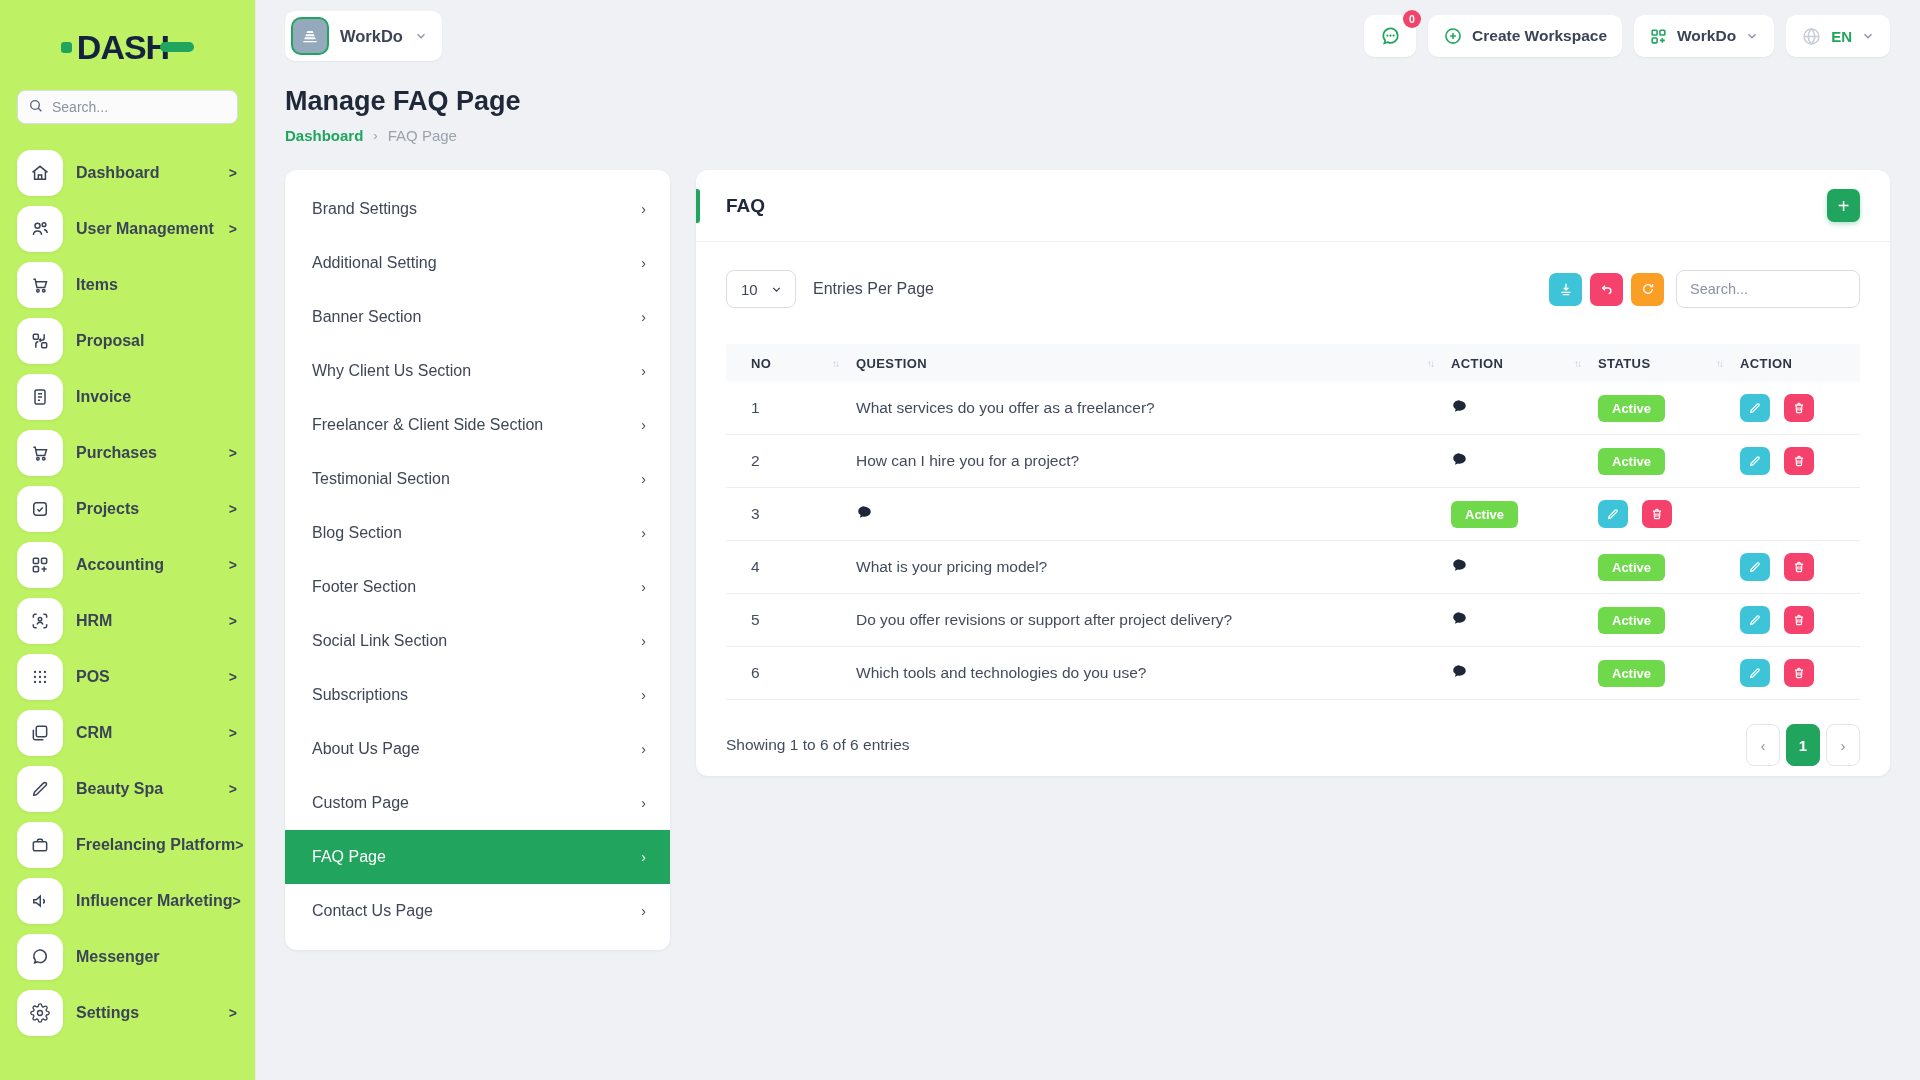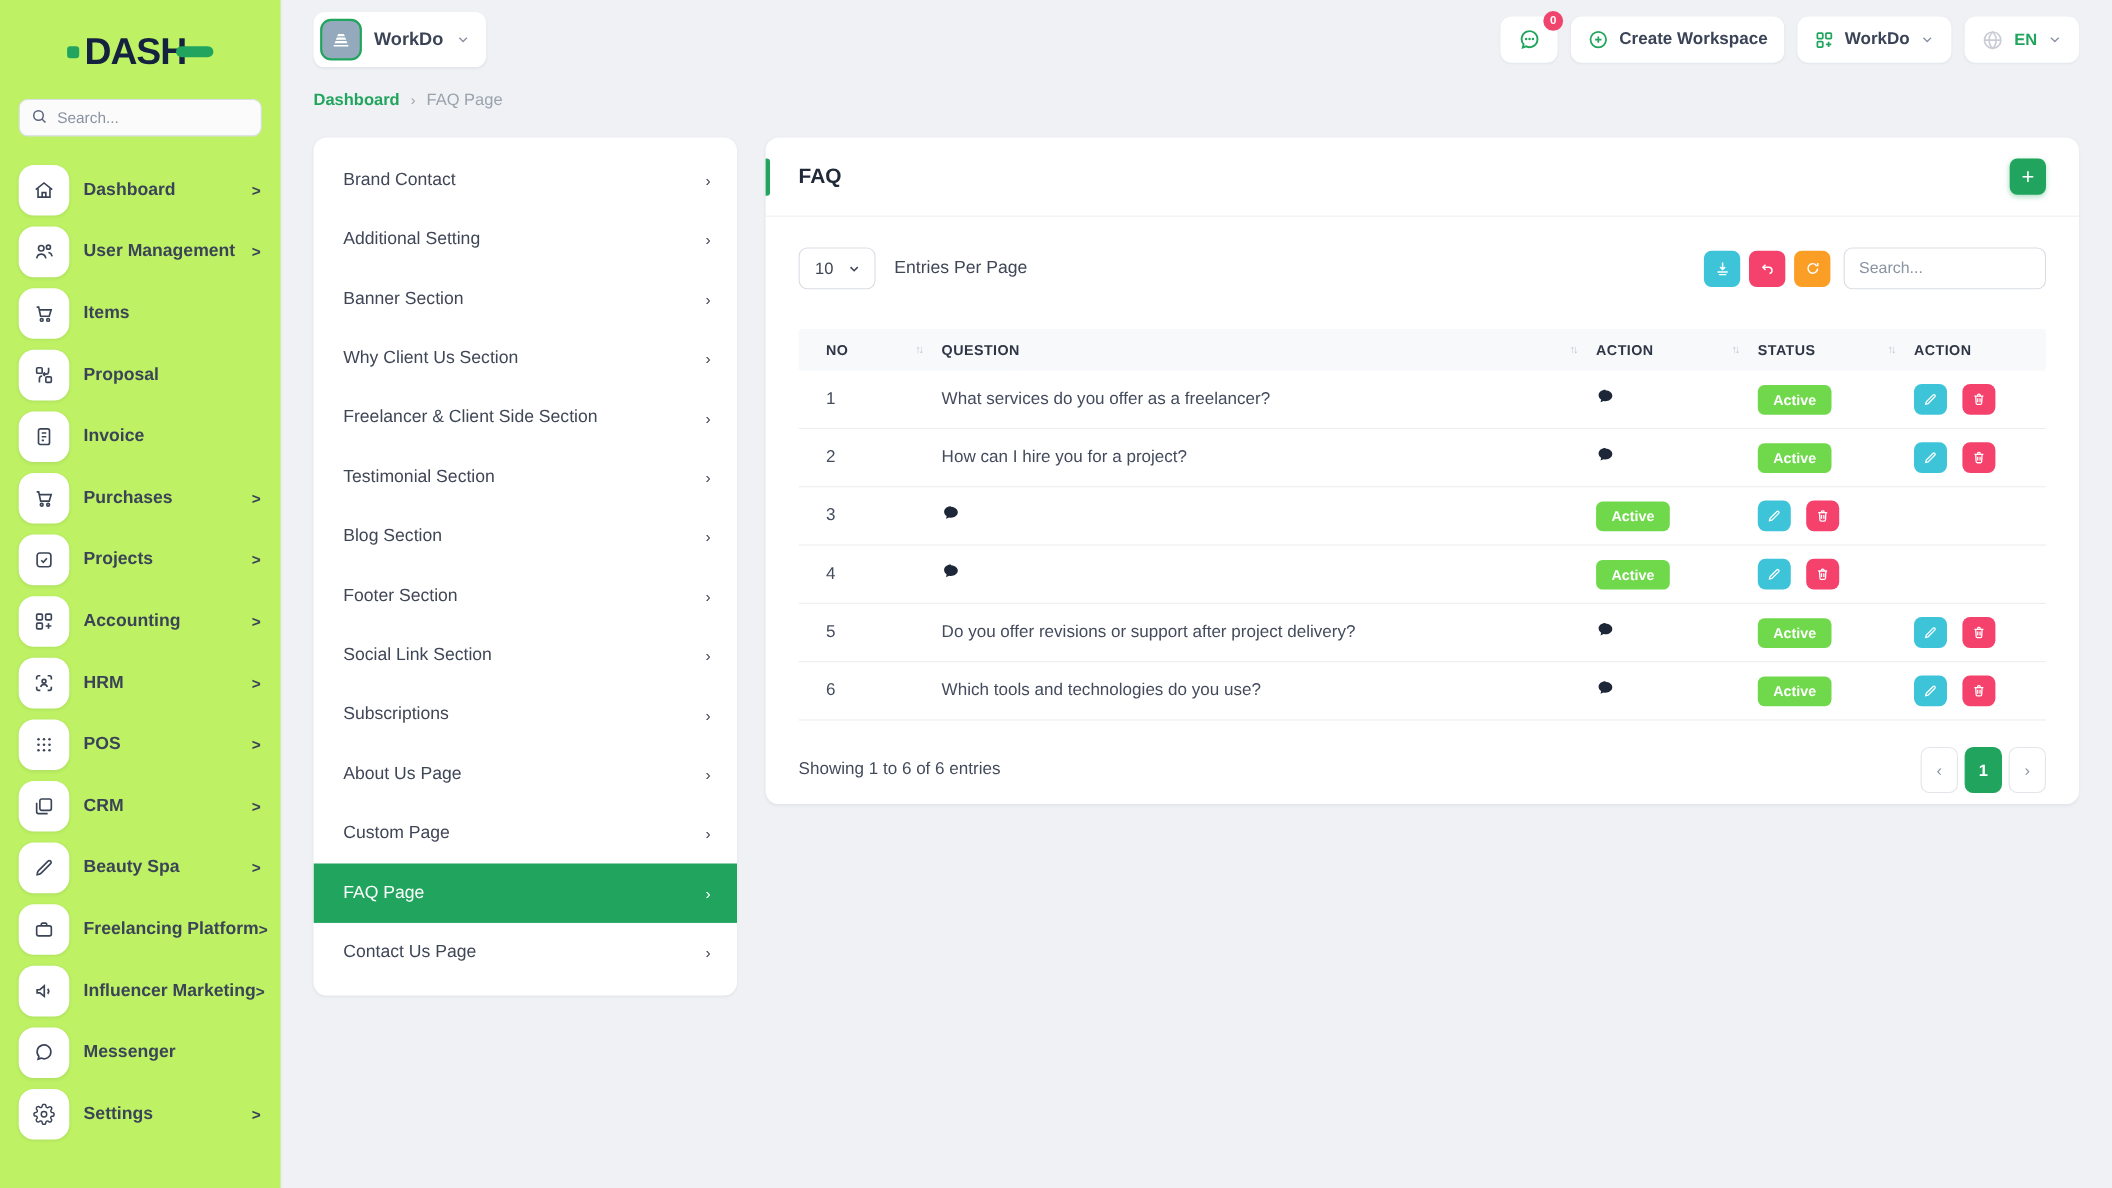--- a/index.html
+++ b/index.html
@@ -419,31 +419,32 @@
         <span class="lang-en">EN</span>
         <span class="chev">
             <svg width="14" height="14" viewBox="0 0 24 24" fill="none" stroke="currentColor" stroke-width="2.2">
               <path d="m6 9 6 6 6-6"></path>
             </svg>
           </span>
       </div>
     </div>
   </div>
 
+  <h1 class="page-title">Manage FAQ Page</h1>
   <div class="breadcrumb">
     <span class="bc-link">Dashboard</span>
     <span class="bc-sep">›</span>
     <span class="bc-cur">FAQ Page</span>
   </div>
 
   <div class="content">
 
     <div class="card settings-card">
       <div class="set-item">
-          <span>Brand Contact</span>
+          <span>Brand Settings</span>
           <span class="s-chev">›</span>
         </div>
       <div class="set-item">
           <span>Additional Setting</span>
           <span class="s-chev">›</span>
         </div>
       <div class="set-item">
           <span>Banner Section</span>
           <span class="s-chev">›</span>
         </div>
@@ -633,20 +634,21 @@
                   <svg width="14" height="14" viewBox="0 0 24 24" fill="none" stroke="currentColor" stroke-width="2">
                     <path d="M5 7h14M10 7V5.5A1.5 1.5 0 0 1 11.5 4h1A1.5 1.5 0 0 1 14 5.5V7M7 7l.7 11.2A1.9 1.9 0 0 0 9.6 20h4.8a1.9 1.9 0 0 0 1.9-1.8L17 7M10.2 10.5v6M13.8 10.5v6"></path>
                   </svg>
                 </span>
               </button>
           </div>
         </div>
 
         <div class="trow">
           <div class="td-no">4</div>
+          <div>What is your pricing model?</div>
           <div><button class="comment-btn"><svg width="17" height="17" viewBox="0 0 24 24" fill="currentColor">
                   <path d="M12 3.2c-4.9 0-8.8 3.1-8.8 7 0 2.2 1.3 4.2 3.3 5.5l-.8 3.6 3.9-1.7c.8.2 1.6.3 2.4.3 4.9 0 8.8-3.1 8.8-7s-3.9-6.7-8.8-7z"></path>
                 </svg></button></div>
           <div><span class="badge-active">Active</span></div>
           <div>
             <button class="act edit">
                 <span>
                   <svg width="14" height="14" viewBox="0 0 24 24" fill="none" stroke="currentColor" stroke-width="2">
                     <path d="m4.5 19.5.9-3.6L16.1 5.2a2 2 0 0 1 2.8 2.8L8.2 18.7z"></path>
                   </svg>

